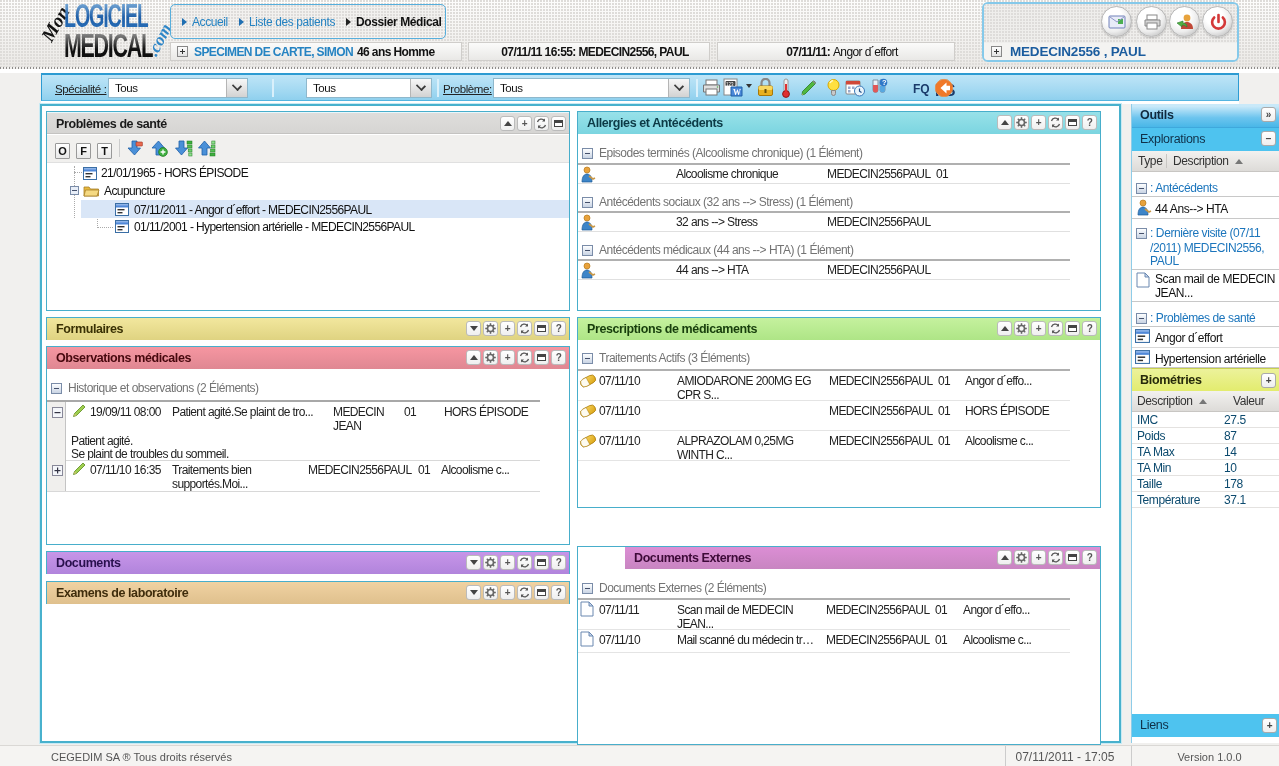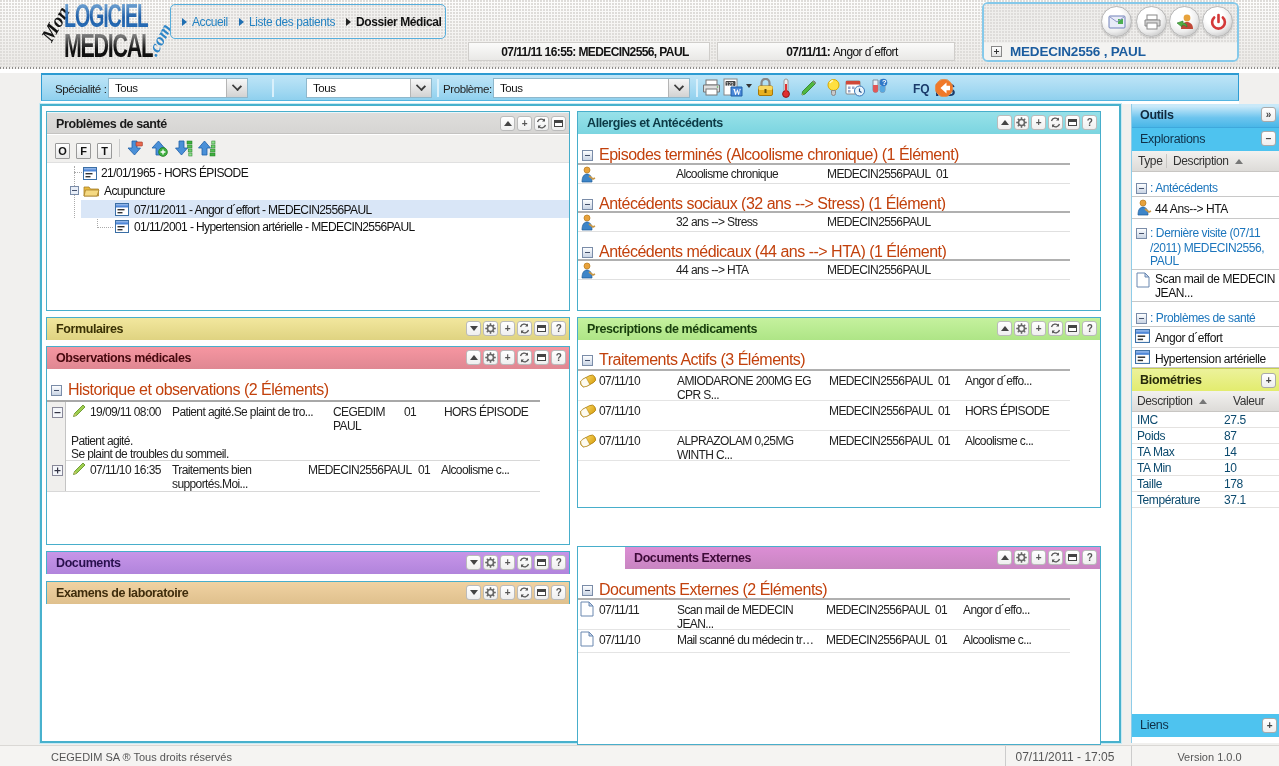--- a/index.html
+++ b/index.html
@@ -46,39 +46,39 @@
 #tr-top { position:absolute; left:0; top:0; right:0; height:39px;
   background-image: radial-gradient(circle at 1px 1px, #DEDCDA 0.8px, transparent 1px); background-size:3px 3px; background-color:#EFEEEC; }
 #tr-name { position:absolute; left:0; top:39px; right:0; bottom:0; background:#F4F3F1; font-size:13.5px; letter-spacing:-0.2px; font-weight:bold; color:#1B5C9E; display:flex; align-items:center; padding-left:7px; }
 #tr-name .plusbox { margin-right:8px; }
 .cbtn { position:absolute; top:6px; width:31px; height:31px; border-radius:50%; background:radial-gradient(circle at 38% 32%, #FFFFFF 32%, #EDEDED 58%, #C2C2C2 85%, #ADADAD); border:1px solid #B8B8B8; box-shadow:0 1px 2px rgba(0,0,0,0.2); }
 .cbtn svg { position:absolute; left:6px; top:6px; }
 
 
 #ftoolbar { position:absolute; left:41px; top:73px; width:1198px; height:28px;
   background:linear-gradient(#BFE5F7,#9FD7F1 70%, #8FD0EE); border-top:2px solid #2D9BD2; border-left:1px solid #2D9BD2; border-right:1px solid #2D9BD2; border-bottom:1px solid #54B4E0; }
-#ftoolbar .lab { position:absolute; top:8px; font-size:11.5px; letter-spacing:-0.4px; color:#222; }
+#ftoolbar .lab { position:absolute; top:8px; font-size:11.5px; letter-spacing:-0.4px; color:#222;text-decoration:underline; }
 .sel { position:absolute; top:3px; height:20px; background:#FFF; border:1px solid #8FB8CC; display:flex; align-items:center; }
 .sel .txt { font-size:11.5px; letter-spacing:-0.4px; color:#111; padding-left:6px; flex:1; }
 .sel .btn { width:21px; height:18px; background:linear-gradient(#F7F7F7,#D2D2D2); border-left:1px solid #B5B5B5; display:flex; align-items:center; justify-content:center; }
 .sel .btn:after { content:""; width:6px; height:6px; border-right:2.2px solid #3A3A3A; border-bottom:2.2px solid #3A3A3A; transform:rotate(45deg) scaleY(0.8); margin-top:-4px; }
 .vsep { position:absolute; top:4px; width:2px; height:18px; background:#D9F0FB; }
 
 
 #main { position:absolute; left:40px; top:104px; width:1081px; height:639px; background:#FFF; border:2px solid #48B1CD; box-shadow:0 0 0 1px #C8EAF4; }
 
 .panel { position:absolute; border:1px solid #48AECB; background:#FFF; }
 .phead { position:relative; height:22px; line-height:22px; padding-left:9px; font-size:12.5px; letter-spacing:-0.4px; font-weight:bold; }
 .pbtns { position:absolute; right:3px; top:3px; display:flex; }
 .pbtn { width:15px; height:15px; margin-left:2px; background:linear-gradient(#FFFFFF,#EFEFEF); border:1px solid #BBB; border-radius:3px; display:flex; align-items:center; justify-content:center; font-size:10px; font-weight:bold; color:#555; }
 .tri-u { width:0; height:0; border-bottom:5px solid #444; border-left:4px solid transparent; border-right:4px solid transparent; }
 .tri-d { width:0; height:0; border-top:5px solid #444; border-left:4px solid transparent; border-right:4px solid transparent; }
 .winic { width:9px; height:7px; border:1px solid #444; border-top:3px solid #444; background:#FFF; }
 
-.sect { font-size:16px; letter-spacing:-0.5px; color:#c2410c; display:flex; align-items:center; white-space:nowrap; }
+.sect { font-size:12px; letter-spacing:-0.5px; color:#737373; display:flex; align-items:center; white-space:nowrap; }
 .sqminus { display:inline-block; width:11px; height:11px; border:1px solid #7A8CA8; background:linear-gradient(#FDFEFF,#C9D4E4); position:relative; margin-right:6px; flex:none; }
 .sqminus:before { content:""; position:absolute; left:2px; top:4px; width:5px; height:1px; background:#44506B; }
 
 
 .hd-gray  { background:linear-gradient(#DEDDDB,#D6D5D3); color:#1A1A1A; border-bottom:1px solid #C4C3C1; border-top:1px solid #E8F7FC; }
 .hd-teal  { background:linear-gradient(#98E1E9,#7BD5E0); color:#0C3A46; }
 .hd-yell  { background:linear-gradient(#F2E79E,#DFD381); color:#3A3104; }
 .hd-red   { background:linear-gradient(#F696A1,#DF8792); color:#47080E; }
 .hd-purp  { background:linear-gradient(#C795E8,#B184DC); color:#29104E; }
 .hd-tan   { background:linear-gradient(#F0D2A2,#DFC08D); color:#3F2D0C; }
@@ -128,20 +128,21 @@
     <div class="com">.com</div>
   </div>
   <div id="crumb">
     <span class="arr"></span>
       <a>Accueil</a>
     <span class="arr"></span>
       <a>Liste des patients</a>
     <span class="arr arrb"></span>
       <b>Dossier&nbsp;Médical</b>
   </div>
+  <div class="graybar" id="pbar"><span class="plusbox p"></span><span class="blue">SPECIMEN DE CARTE, SIMON</span> 46 ans Homme</div>
   <div class="graybar" id="bar2">07/11/11 16:55: MEDECIN2556, PAUL</div>
   <div class="graybar" id="bar3">07/11/11:&nbsp;<span>Angor d´effort</span></div>
 
   <div id="tr-box">
     <div id="tr-top"></div>
     <div id="tr-name"><span class="plusbox p"></span>MEDECIN2556 , PAUL</div>
   </div>
   <div class="cbtn" style="left:1101px;">
     <svg width="19" height="19" viewBox="0 0 19 19">
         <rect x="1" y="3" width="16" height="12" rx="1" fill="#E8ECF8" stroke="#7080B8"></rect>
@@ -431,21 +432,21 @@
     <svg class="abs" style="left:5px; top:60px;" width="11" height="11" viewBox="0 0 11 11">
         <rect x="0.5" y="0.5" width="10" height="10" fill="#F4F6FA" stroke="#889"></rect>
         <rect x="2.5" y="5" width="6" height="1.2" fill="#334"></rect>
       </svg>
     <svg class="abs" style="left:25px; top:57px;" width="14" height="14" viewBox="0 0 14 14">
         <path d="M11 1 l2 2 -8.5 8.5 -3 1 1-3 z" fill="#9FCF4F" stroke="#5A8A1A" stroke-width="0.8"></path>
         <path d="M2.5 10.5 l1 1" stroke="#E8C080" stroke-width="1.6"></path>
       </svg>
     <span class="trow" style="left:43px; top:58px;">19/09/11 08:00</span>
     <span class="trow" style="left:125px; top:58px;">Patient agité.Se plaint de tro...</span>
-    <span class="trow" style="left:286px; top:58px; width:70px; white-space:normal;">CEGEDIM PAUL</span>
+    <span class="trow" style="left:286px; top:58px; width:70px; white-space:normal;">MEDECIN JEAN</span>
     <span class="trow" style="left:357px; top:58px;">01</span>
     <span class="trow" style="left:397px; top:58px;">HORS ÉPISODE</span>
     <span class="trow" style="left:24px; top:87px;">Patient agité.</span>
     <span class="trow" style="left:24px; top:100px;">Se plaint de troubles du sommeil.</span>
     <div style="position:absolute; left:19px; top:113px; width:474px; height:1px; background:#D8D8D8;"></div>
     <svg class="abs" style="left:5px; top:118px;" width="11" height="11" viewBox="0 0 11 11">
         <rect x="0.5" y="0.5" width="10" height="10" fill="#F4F6FA" stroke="#889"></rect>
         <rect x="2.5" y="5" width="6" height="1.2" fill="#334"></rect>
         <rect x="5" y="2.5" width="1.2" height="6" fill="#334"></rect>
       </svg>

